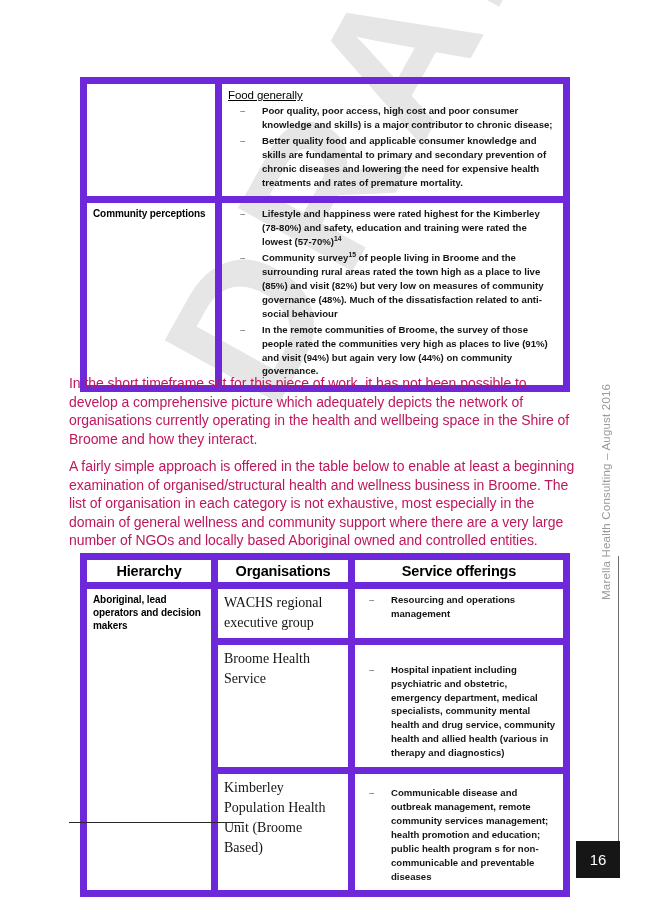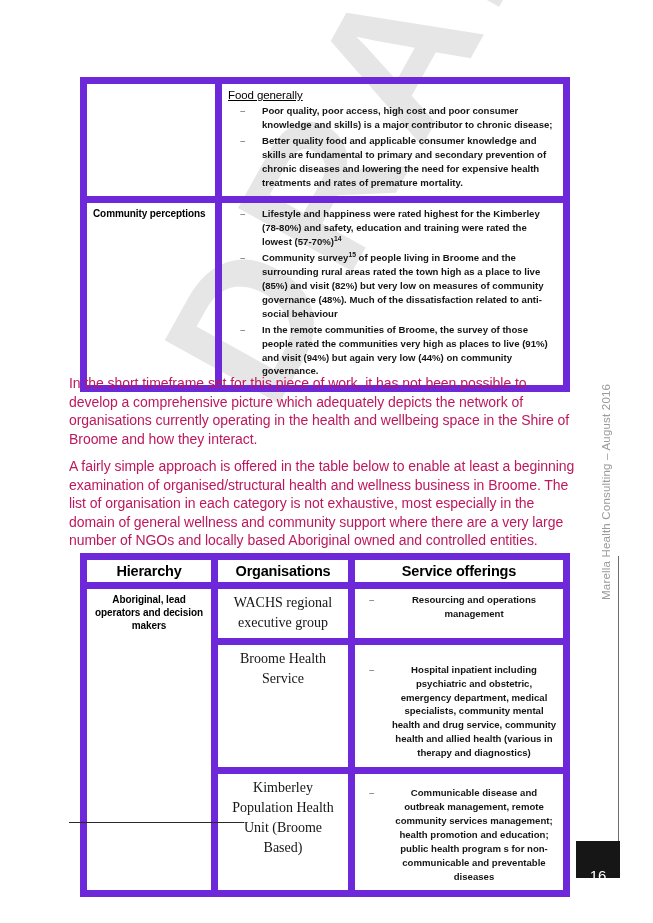--- a/index.html
+++ b/index.html
@@ -70,21 +70,20 @@
     top: 77px;
     width: 490px;
   }
   #table-nutrition .col-label { width: 116px; }
 
   
   #table-orgs {
     left: 80px;
     top: 553px;
     width: 490px;
-    text-align: center;
   }
   #table-orgs .col-hierarchy { width: 112px; }
   #table-orgs .col-orgs { width: 118px; }
 
   
   .cell-label {
     font-family: "Liberation Sans", sans-serif;
     font-size: 10px;
     font-weight: 700;
     line-height: 1.32;
@@ -244,21 +243,20 @@
     height: 37px;
     background: #161616;
   }
   #page-number-box span {
     display: block;
     text-align: center;
     line-height: 37px;
     font-family: "Liberation Sans", sans-serif;
     font-size: 15px;
     color: #ffffff;
-    margin-top: 16px;
   }
 </style>
 </head>
 <body>
 
 <div id="watermark-layer">
   <div id="watermark-text">DRAFT</div>
 </div>
 
 <div id="page">

